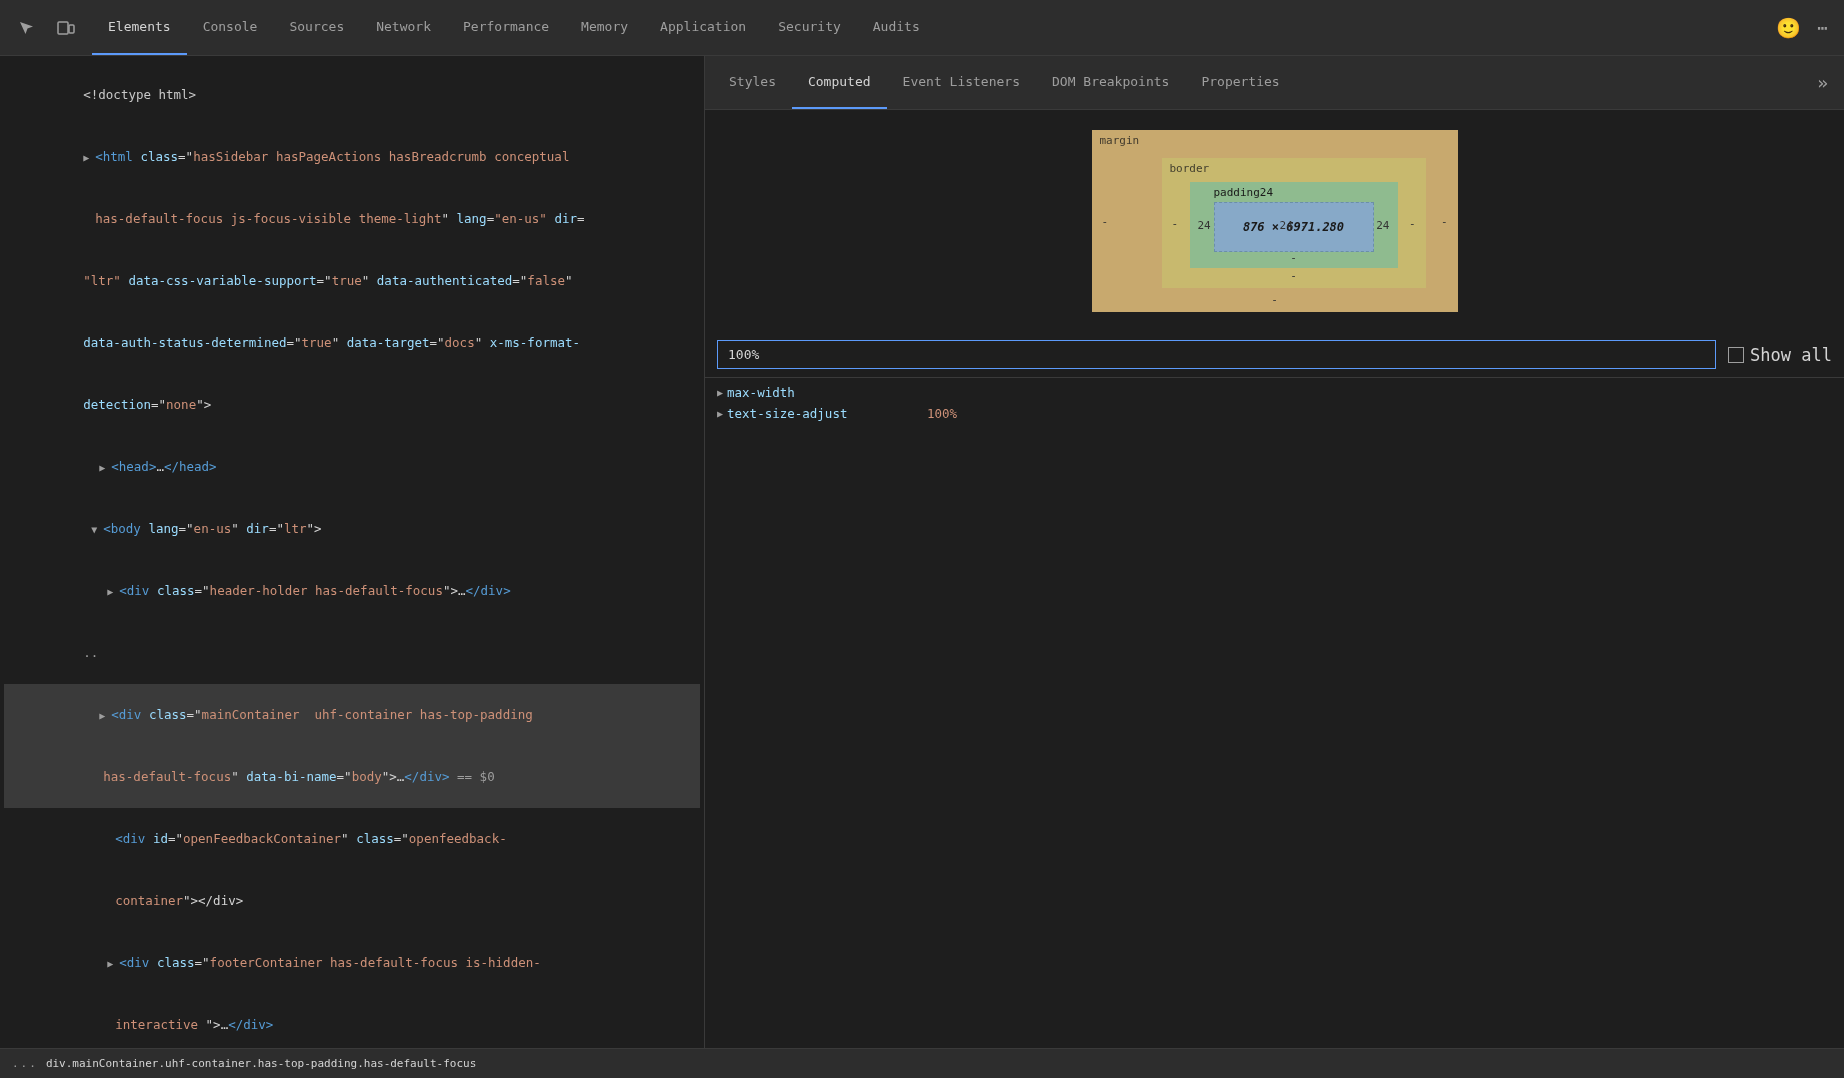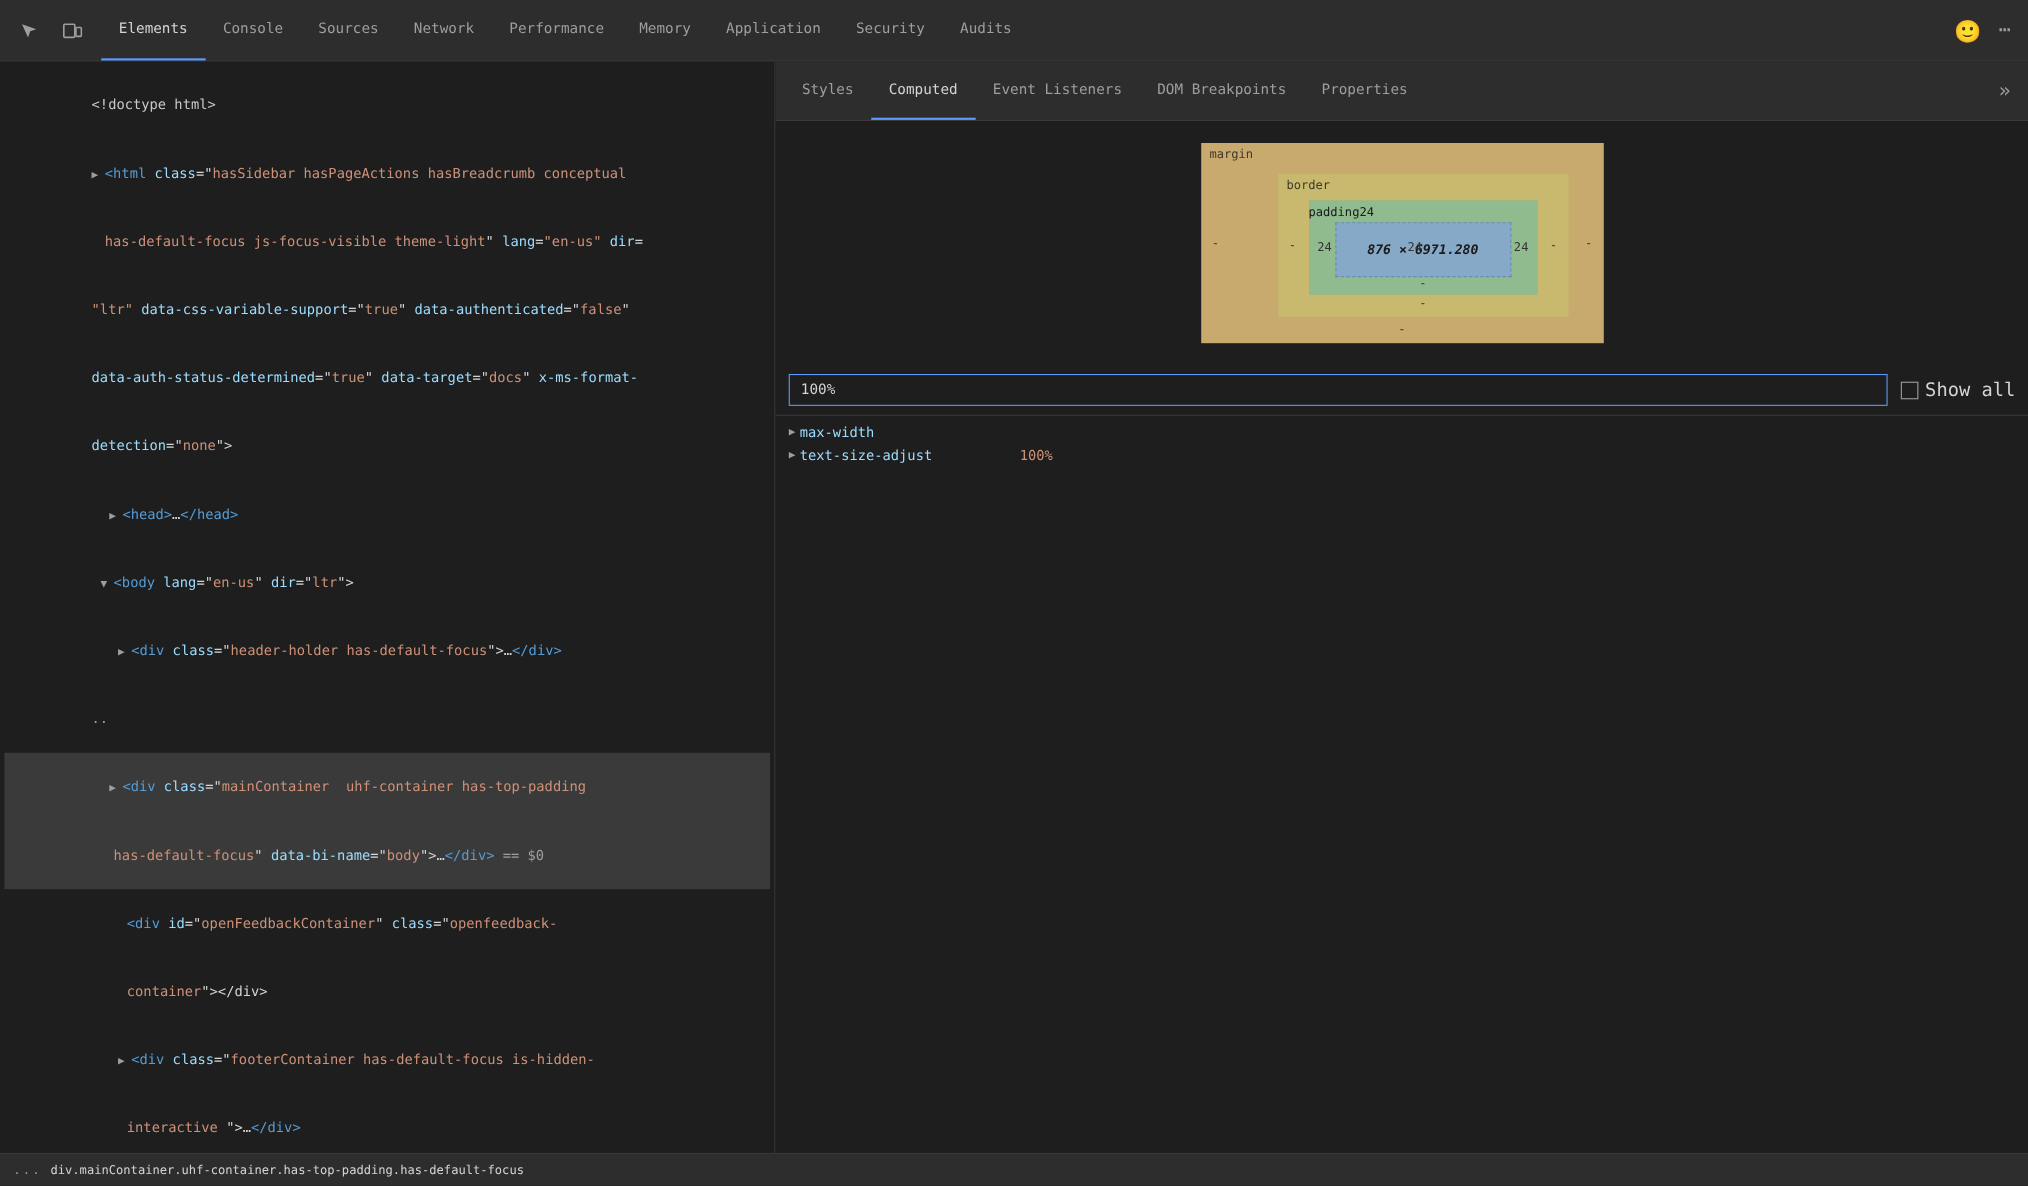--- a/index.html
+++ b/index.html
@@ -204,21 +204,21 @@
       opacity: 0.8;
     }
     .box-size-label {
       font-size: 12px;
       color: #1a1a1a;
       font-weight: bold;
     }
     .padding-label {
       position: absolute;
       top: 4px;
-      left: 0;
+      left: 24px;
       font-size: 11px;
       color: #1a1a1a;
     }
 
     
     .filter-bar {
       display: flex;
       align-items: center;
       padding: 8px 12px;
       border-bottom: 1px solid #3a3a3a;

